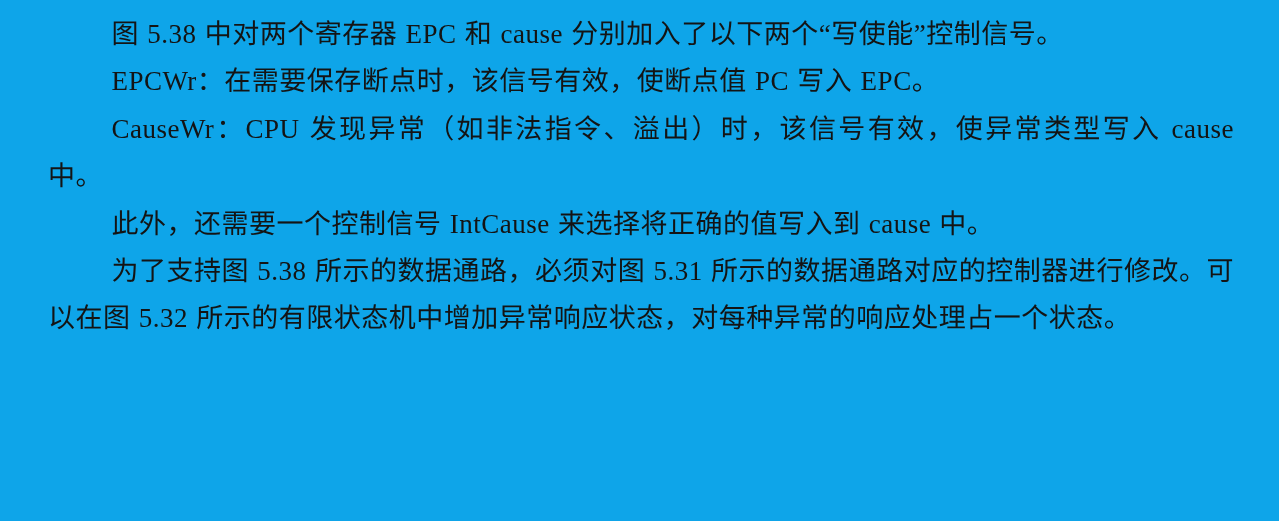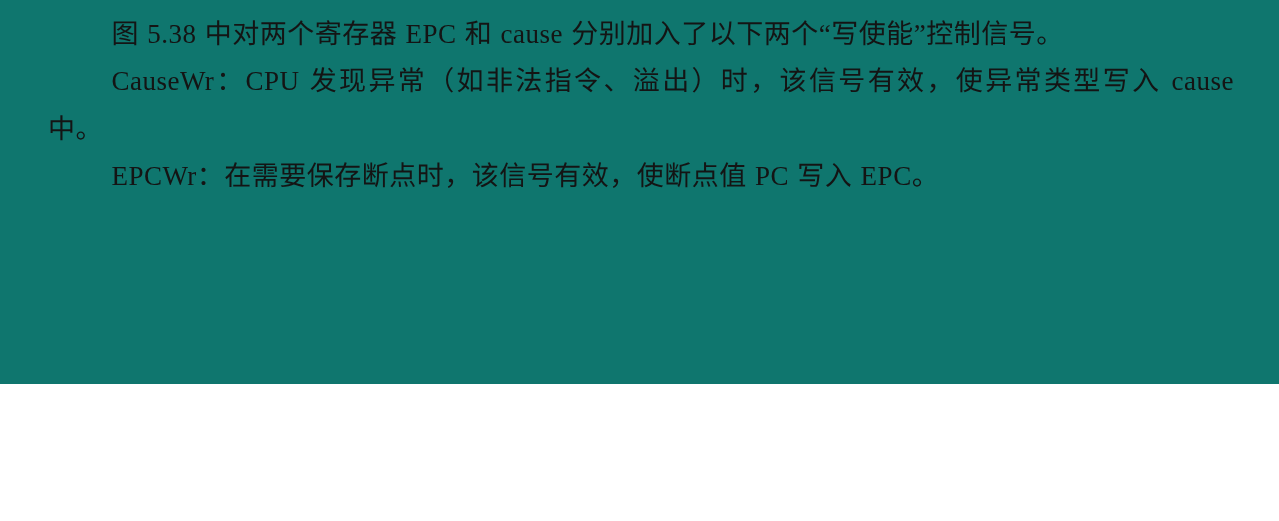--- a/index.html
+++ b/index.html
@@ -3,22 +3,22 @@
 <meta charset="utf-8">
 <style>
   html, body {
     margin: 0;
     padding: 0;
     background: #ffffff;
   }
   .page {
     position: relative;
     width: 1279px;
-    height: 384px;
-    background: #0f766e;
+    height: 521px;
+    background: #0ea5e9;
     overflow: hidden;
     box-sizing: border-box;
   }
   .text-block {
     position: absolute;
     left: 48px;
     top: 11px;
     width: 1186px;
   }
   .para {
@@ -34,16 +34,18 @@
     letter-spacing: 0.5px;
     word-spacing: 1px;
   }
 </style>
 </head>
 <body>
 
 <div class="page">
   <div class="text-block">
     <p class="para">图 5.38 中对两个寄存器 EPC 和 cause 分别加入了以下两个“写使能”控制信号。</p>
+    <p class="para">EPCWr：在需要保存断点时，该信号有效，使断点值 PC 写入 EPC。</p>
     <p class="para">CauseWr：CPU 发现异常（如非法指令、溢出）时，该信号有效，使异常类型写入 cause 中。</p>
-    <p class="para">EPCWr：在需要保存断点时，该信号有效，使断点值 PC 写入 EPC。</p>
+    <p class="para">此外，还需要一个控制信号 IntCause 来选择将正确的值写入到 cause 中。</p>
+    <p class="para">为了支持图 5.38 所示的数据通路，必须对图 5.31 所示的数据通路对应的控制器进行修改。可以在图 5.32 所示的有限状态机中增加异常响应状态，对每种异常的响应处理占一个状态。</p>
   </div>
 </div>
 
 </body></html>

